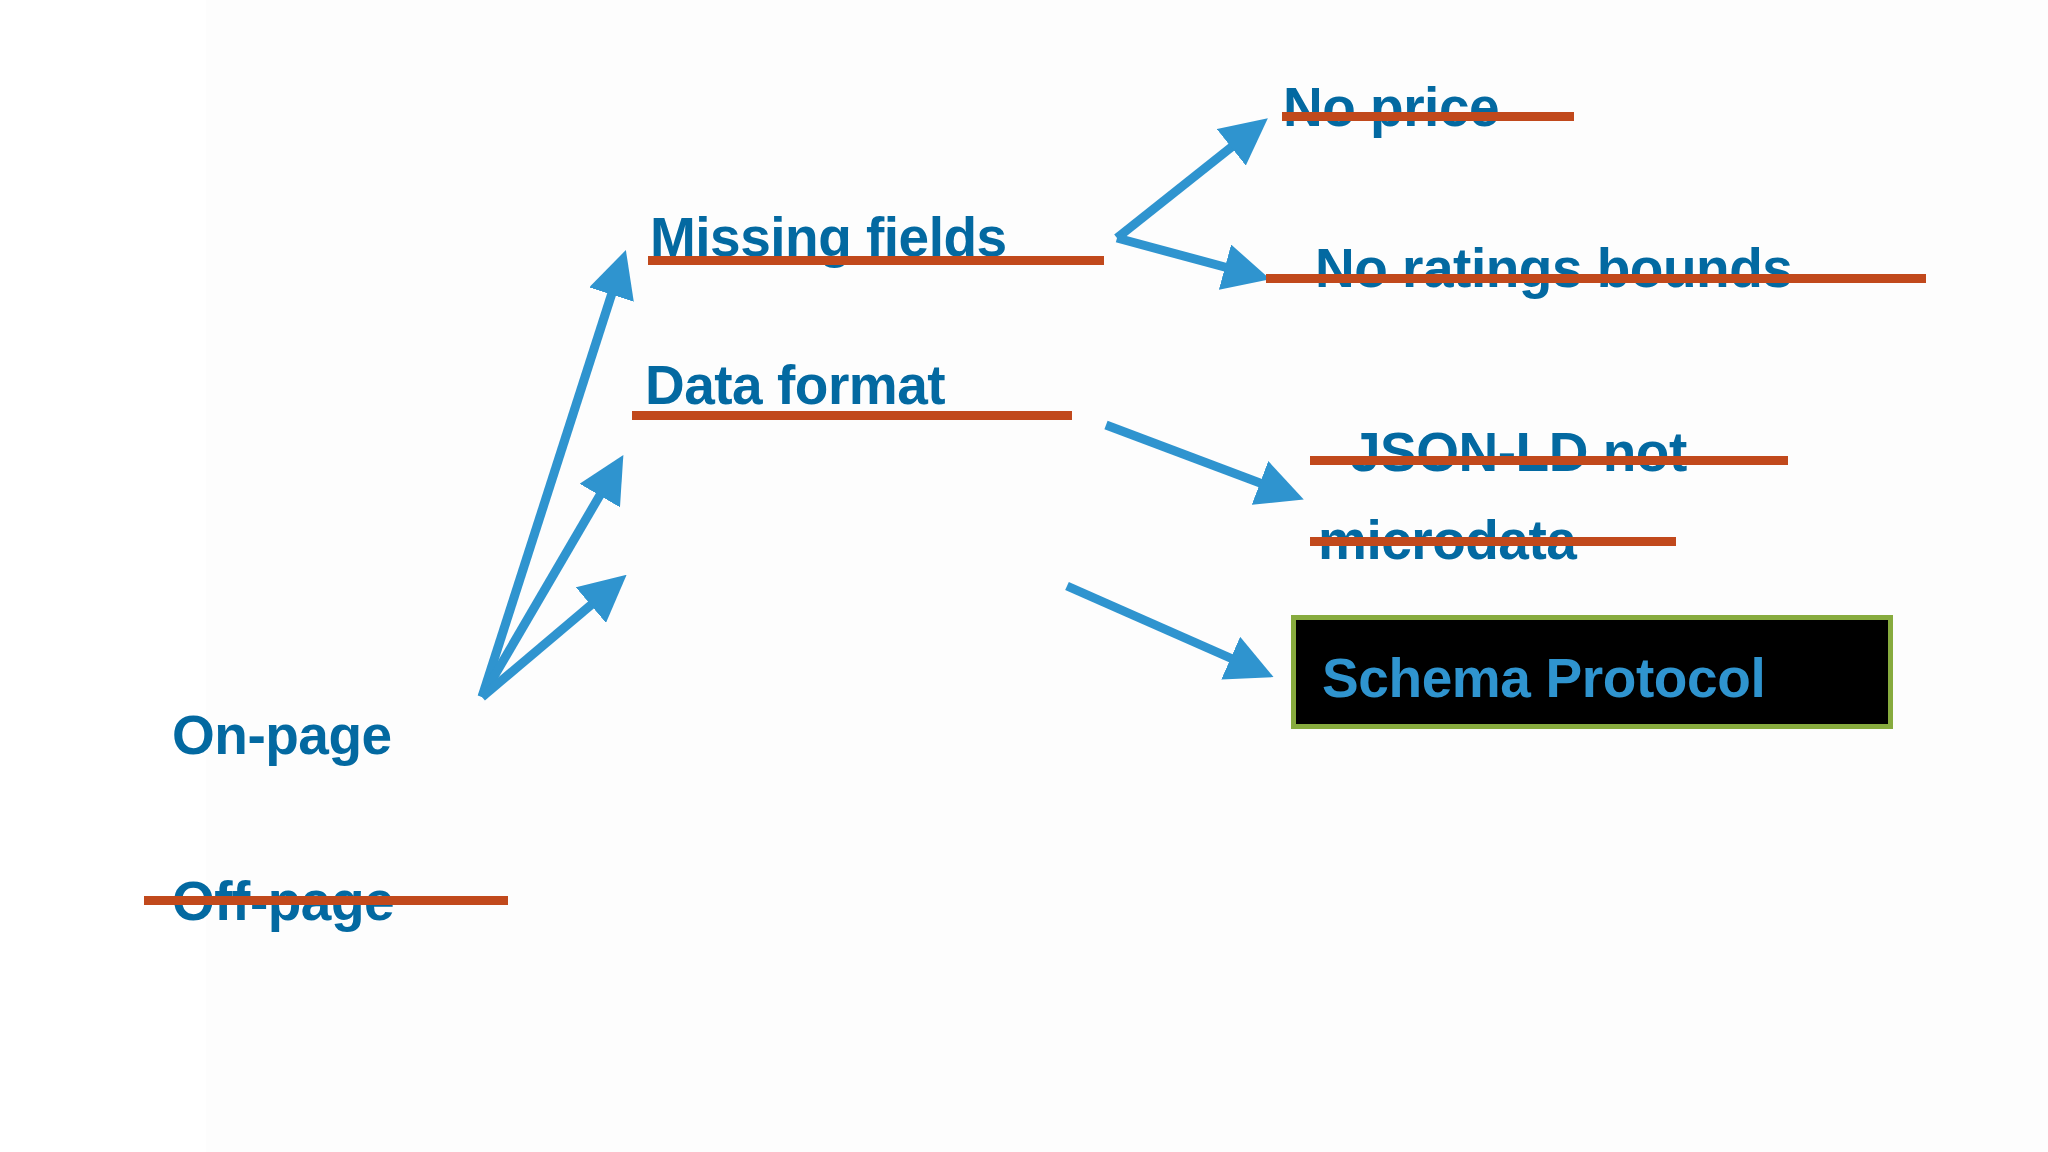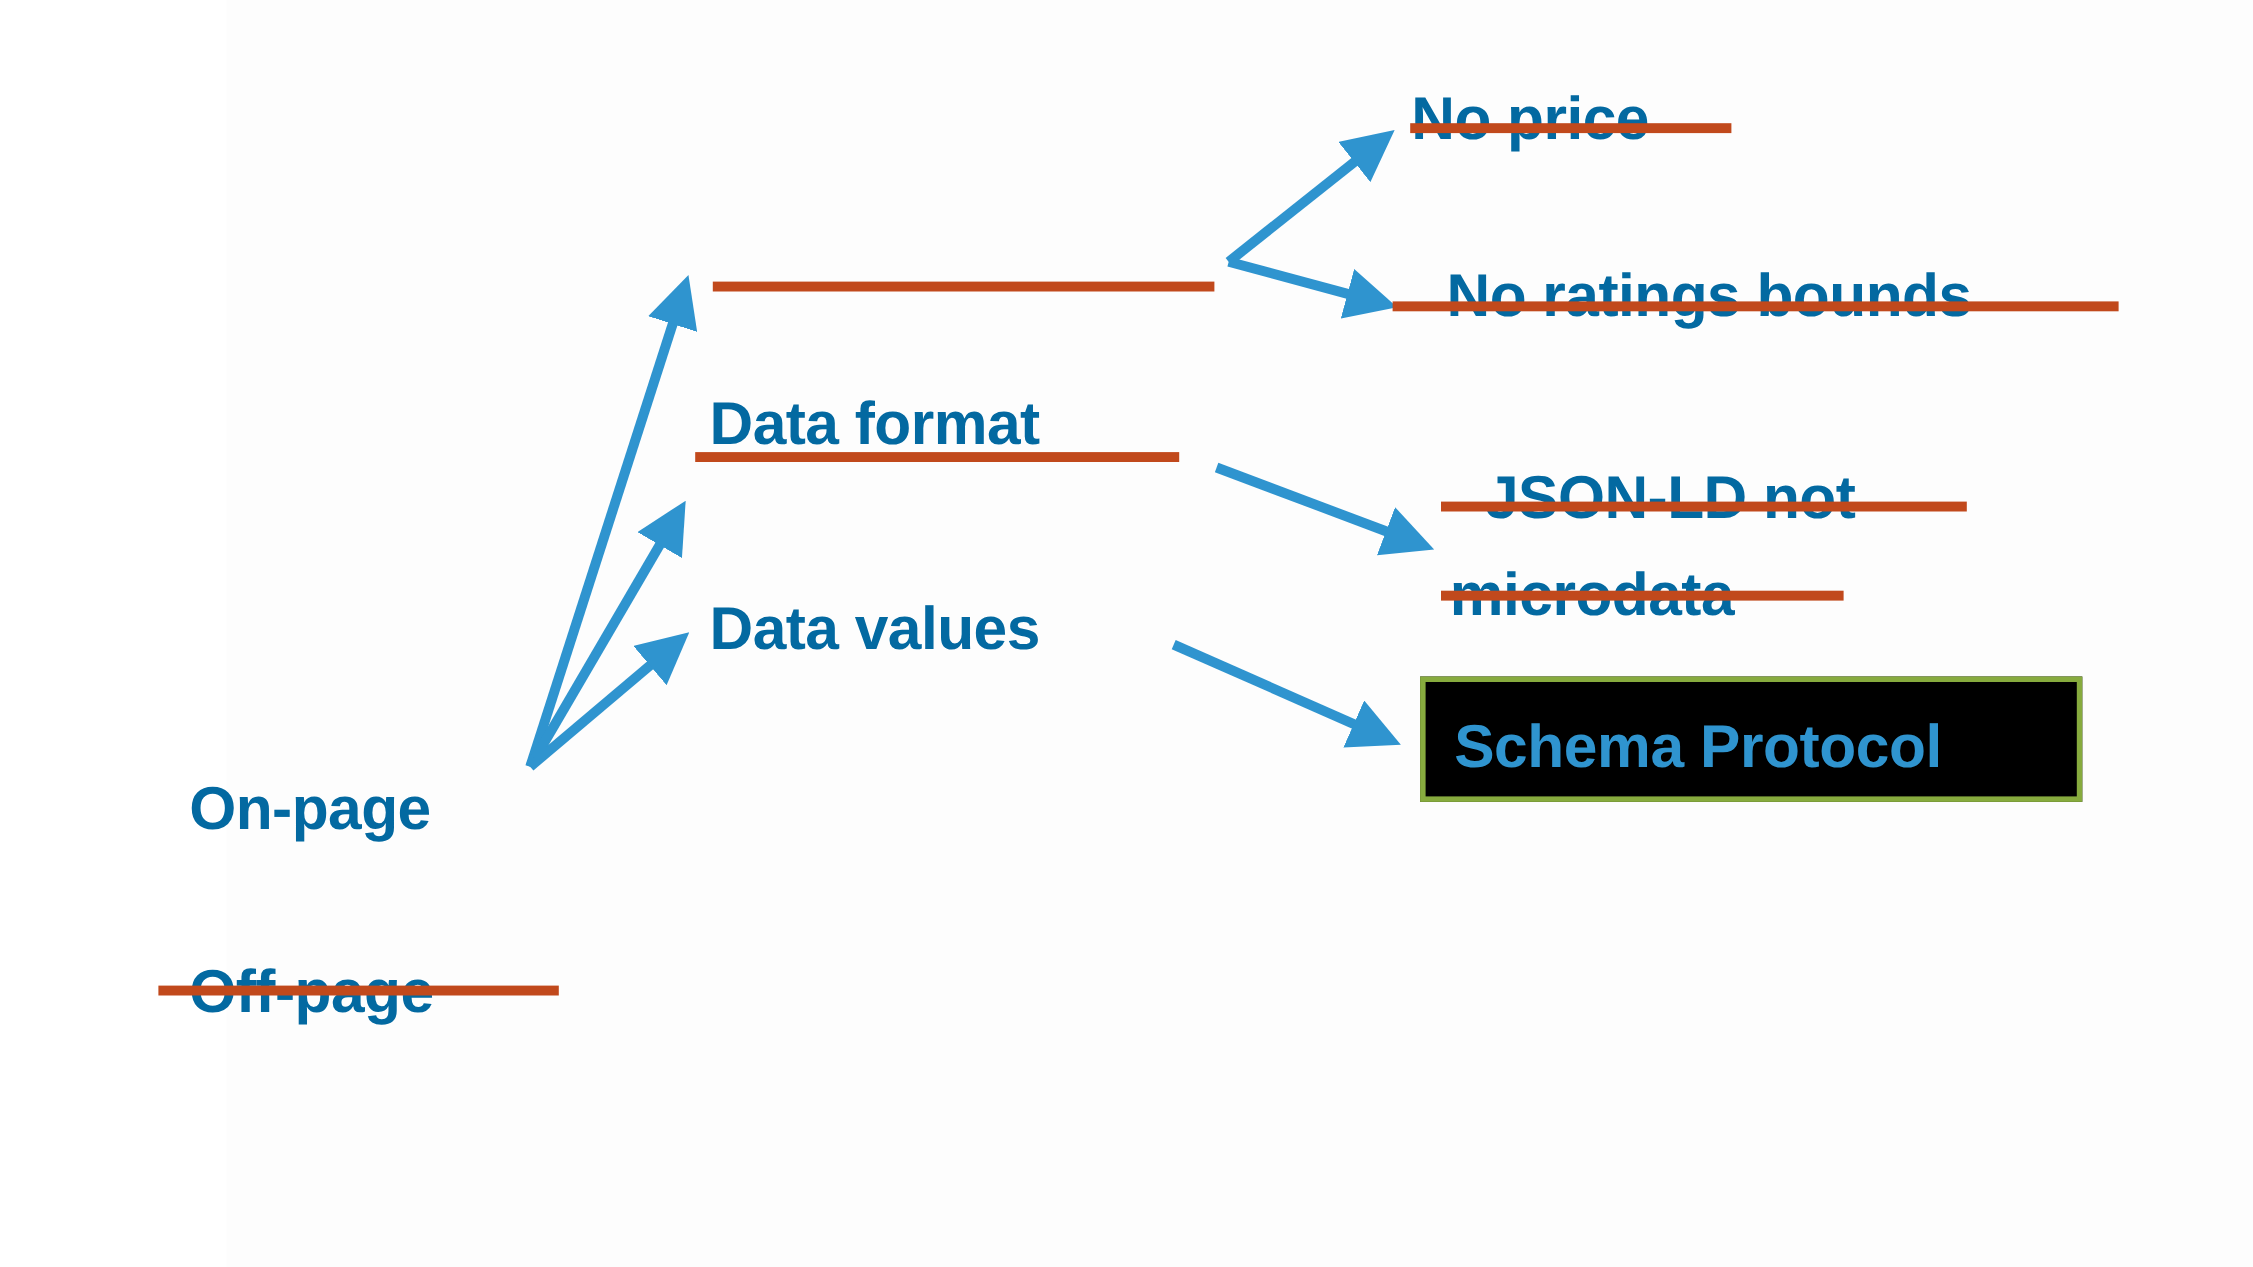--- a/index.html
+++ b/index.html
@@ -104,30 +104,30 @@
 
   <div class="node node-lvl1" style="left:172px; top:706px;">
     <span>On-page</span>
   </div>
 
   <div class="node node-lvl1" style="left:172px; top:872px;">
     <span>Off-page</span>
   </div>
   <div class="strike" style="left:144px; top:896px; width:364px;"></div>
 
+  <div class="node node-lvl2" style="left:650px; top:208px;">
+    <span>Missing fields</span>
+  </div>
   <div class="strike" style="left:648px; top:256px; width:456px;"></div>
 
   <div class="node node-lvl2" style="left:645px; top:356px;">
     <span>Data format</span>
   </div>
   <div class="strike" style="left:632px; top:411px; width:440px;"></div>
 
-  <div class="node node-lvl2" style="left:645px; top:542px;">
-    <span>Data values</span>
-  </div>
 
   <div class="node node-lvl3" style="left:1283px; top:78px;">
     <span>No price</span>
   </div>
   <div class="strike" style="left:1282px; top:112px; width:292px;"></div>
 
   <div class="node node-lvl3" style="left:1283px; top:239px;margin-left:32px;">
     <span>No ratings bounds</span>
   </div>
   <div class="strike" style="left:1266px; top:274px; width:660px;"></div>

